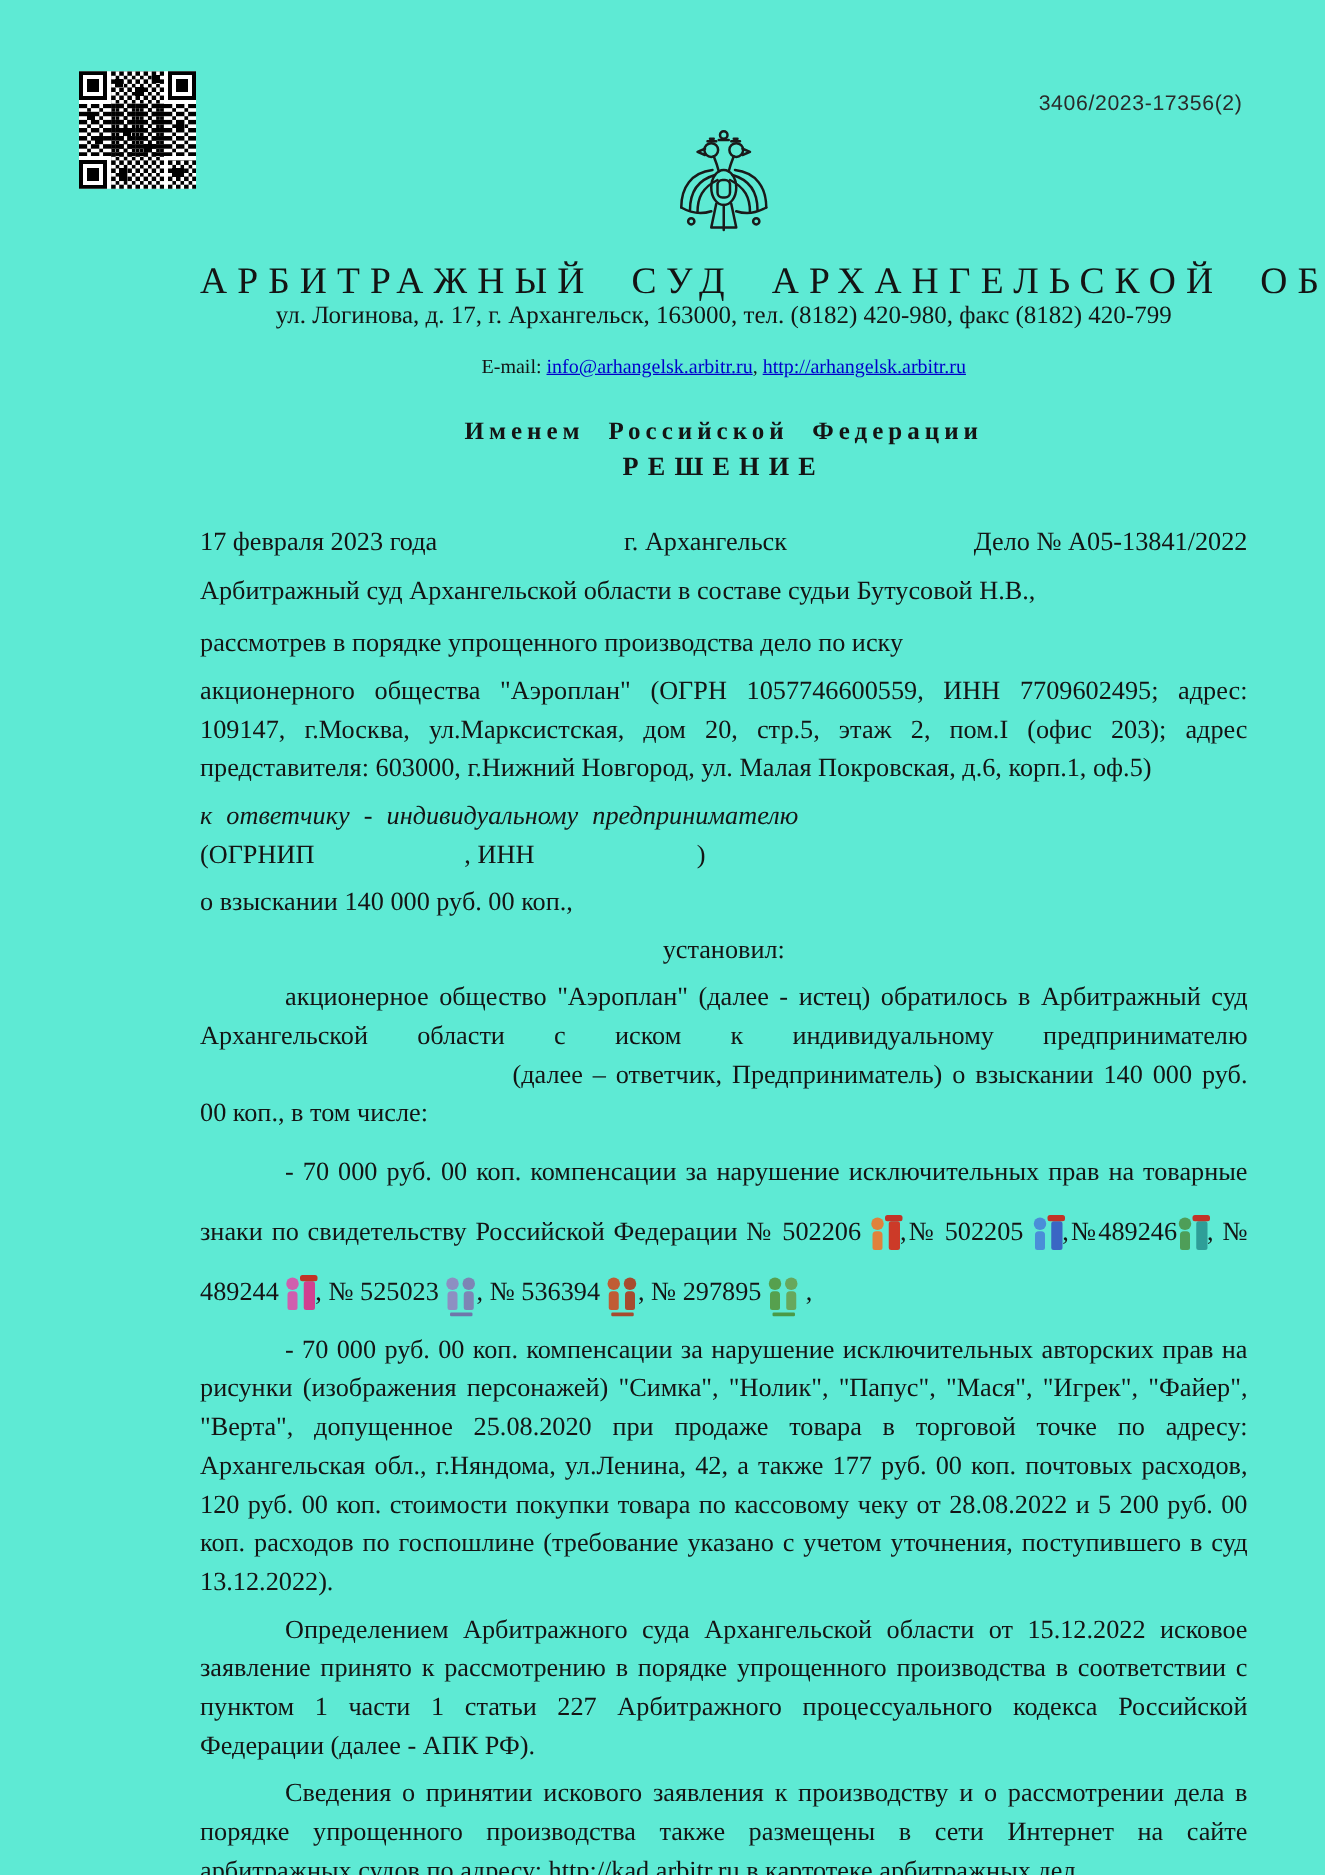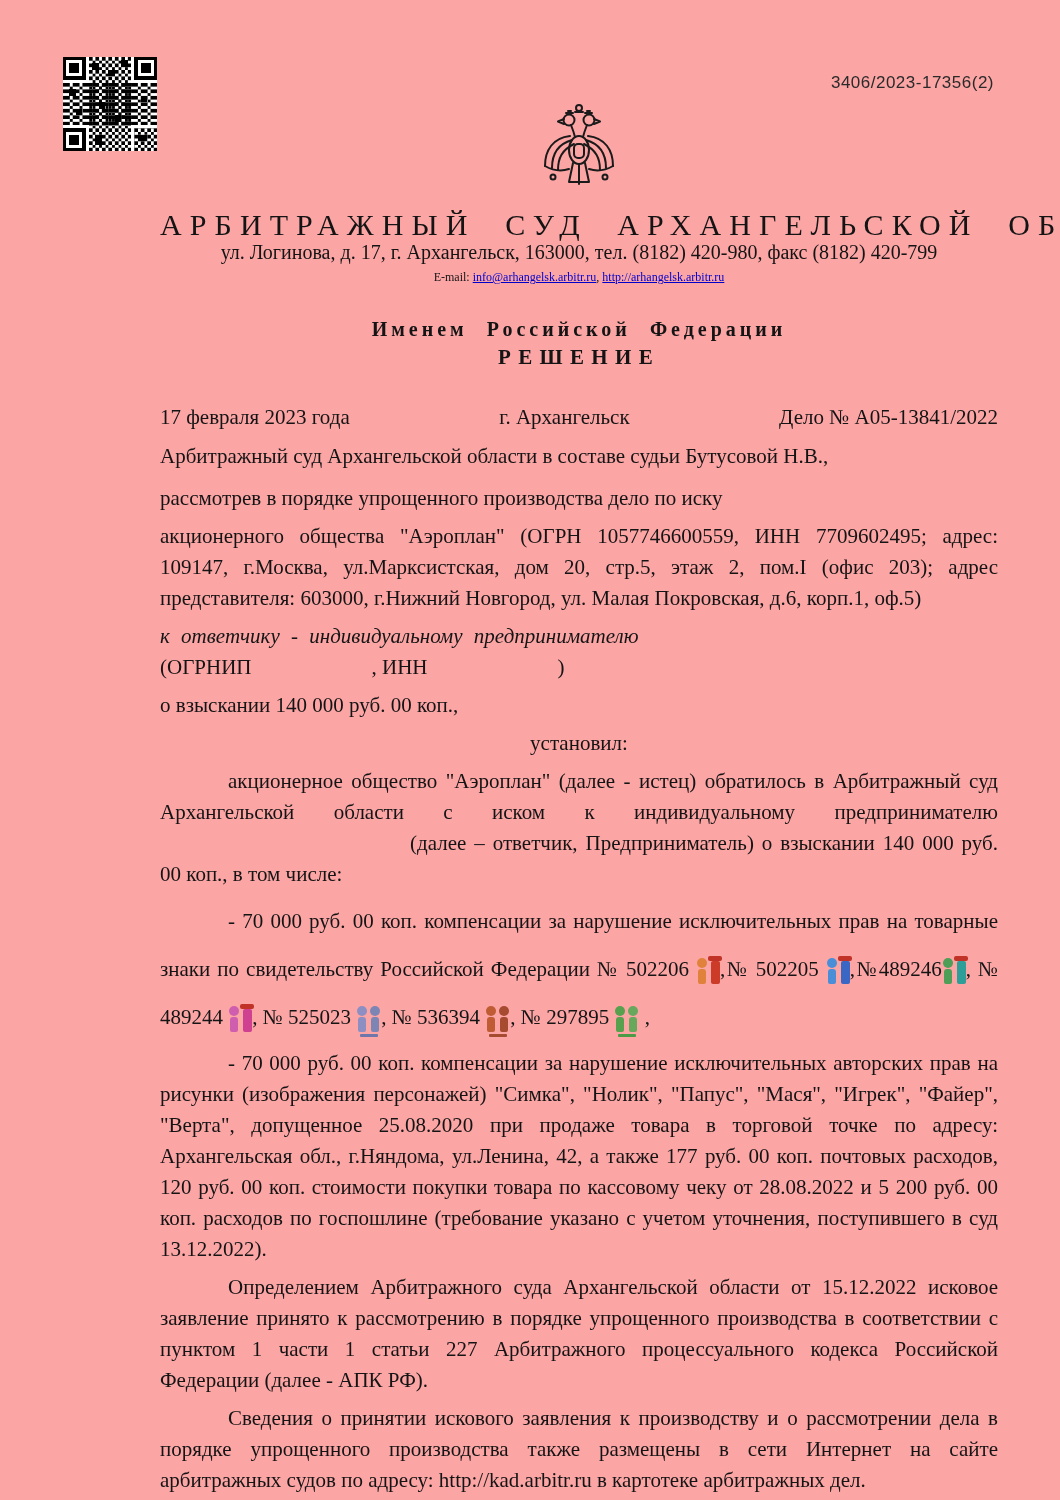--- a/index.html
+++ b/index.html
@@ -1,39 +1,39 @@
 <!DOCTYPE html>
 <html lang="ru"><head>
 <meta charset="utf-8">
 <style>
   html,body{margin:0;padding:0;background:#9a9a9a;}
   .page{
     position:relative;
     width:1060px;height:1500px;
     margin:0 auto;
-    background:#fca5a5;
+    background:#5eead4;
     font-family:"Liberation Serif","DejaVu Serif",serif;
     color:#141414;
     overflow:hidden;
   }
   .doc-number{
     position:absolute;top:73px;right:66px;
     font-family:"Liberation Sans","DejaVu Sans",sans-serif;
     font-size:17px;color:#2a2a2a;letter-spacing:0.5px;
   }
   .qr{position:absolute;top:57px;left:63px;width:94px;height:94px;}
   .content{padding:0 62px 0 160px;}
   .emblem{display:block;margin:102px auto 0;}
   .court-name{
     margin:16px 0 0;text-align:left;
     font-size:30px;letter-spacing:0.27em;word-spacing:14px;line-height:26px;
     white-space:nowrap;
   }
   .court-address{margin:2px 0 0;text-align:center;font-size:20px;line-height:25px;}
-  .court-email{margin:0;text-align:center;font-size:12px;line-height:25px;}
+  .court-email{margin:16px;text-align:center;font-size:16px;line-height:25px;}
   .court-email a{color:#0000cc;text-decoration:underline;}
   .title-inname{
     margin:27px 0 0;text-align:center;font-weight:bold;
     font-size:20px;letter-spacing:0.2em;word-spacing:10px;line-height:24px;
   }
   .title-decision{
     margin:3px 0 0;text-align:center;font-weight:bold;
     font-size:21px;letter-spacing:0.35em;line-height:26px;
   }
   .case-line{

